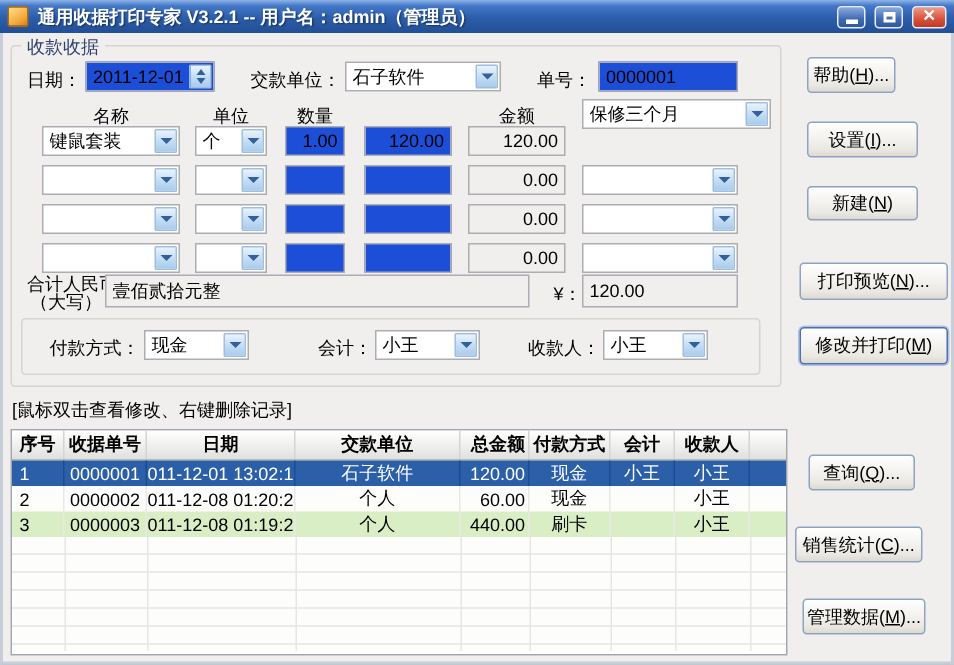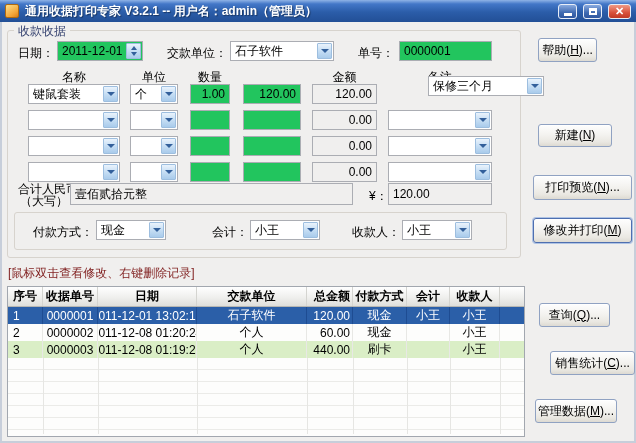--- a/index.html
+++ b/index.html
@@ -32,21 +32,21 @@
   .glyph-min { width:8px; height:3px; background:#fff; margin-top:7px; }
   .glyph-max { width:8px; height:7px; border:2px solid #fff; border-top-width:3px; }
   .glyph-x { color:#fff; font-size:11px; font-weight:bold; line-height:1; }
   
   .groupbox { position:absolute; border:1px solid #D7D3CD; border-radius:3px; }
   .legend { position:absolute; background:#F0EFEE; padding:0 4px; color:#33406E; }
   .lbl { position:absolute; white-space:nowrap; }
   .colhead { position:absolute; text-align:center; }
   
   .field {
-    position:absolute; height:20px; background:#22c55e; border:1px solid #ABADB3;
+    position:absolute; height:20px; background:#1d4ed8; border:1px solid #ABADB3;
     display:flex; align-items:center; padding:0 4px; overflow:hidden; white-space:nowrap;
   }
   .field.num { justify-content:flex-end; }
   .field.ro { background:#F0EFEE; }
   .combo {
     position:absolute; height:20px; background:#fff; border:1px solid #ABADB3; cursor:default;
   }
   .combo-text { position:absolute; left:4px; right:17px; top:0; bottom:0; display:flex; align-items:center; overflow:hidden; white-space:nowrap; }
   .combo-arrow {
     position:absolute; top:1px; right:1px; bottom:1px; width:15px; border-radius:1px;
@@ -55,21 +55,21 @@
   }
   .chev { width:0; height:0; border-left:4px solid transparent; border-right:4px solid transparent; border-top:4px solid #33609B; }
   .spinner {
     position:absolute; top:1px; right:1px; bottom:1px; width:15px; border-radius:1px;
     background:linear-gradient(180deg,#EAF3FC,#C6DEF4 50%,#A9CBEB); border:1px solid #9DBEDF;
     display:flex; flex-direction:column; align-items:center; justify-content:center; gap:2px; cursor:pointer;
   }
   .tri-up { width:0; height:0; border-left:3px solid transparent; border-right:3px solid transparent; border-bottom:4px solid #33609B; }
   .tri-down { width:0; height:0; border-left:3px solid transparent; border-right:3px solid transparent; border-top:4px solid #33609B; }
   
-  .hint { position:absolute; left:8px; top:265px; color:#7f1d1d; }
+  .hint { position:absolute; left:8px; top:265px; color:#000000; }
   
   .rectable {
     position:absolute; left:7px; top:286px; width:518px; height:151px;
     background:#FDFDFC; border:1px solid #A2A7AF; overflow:hidden;
   }
   .thead {
     display:flex; height:20px;
     background:linear-gradient(180deg,#FFFFFF,#EFEFED 55%,#DFDFDB);
     border-bottom:1px solid #B7B7B3;
   }
@@ -173,21 +173,21 @@
   </div>
   <div class="field num" style="left:190px; top:84px; width:40px;">
       <span>1.00</span>
     </div>
   <div class="field num" style="left:243px; top:84px; width:58px;">
       <span>120.00</span>
     </div>
   <div class="field num ro" style="left:312px; top:84px; width:65px;">
       <span>120.00</span>
     </div>
-  <div class="combo" style="left:388px; top:76px; width:116px;margin-left:40px;">
+  <div class="combo" style="left:388px; top:66px; width:126px;">
     <span class="combo-text">保修三个月</span>
     <span class="combo-arrow">
         <i class="chev"></i>
       </span>
   </div>
 
   <div class="combo" style="left:28px; top:110px; width:92px;">
     <span class="combo-text"></span>
     <span class="combo-arrow">
         <i class="chev"></i>
@@ -350,32 +350,35 @@
       <div class="td c6"></div>
       <div class="td c7">小王</div>
       <div class="td c8"></div>
     </div>
     <div class="empty-grid"></div>
   </div>
 
   <div class="btn" style="left:538px; top:38px;  width:59px; height:24px;">
       <span>帮助(<u>H</u>)...</span>
     </div>
+  <div class="btn" style="left:538px; top:81px;  width:74px; height:24px;">
+      <span>设置(<u>I</u>)...</span>
+    </div>
   <div class="btn" style="left:538px; top:124px; width:74px; height:23px;">
       <span>新建(<u>N</u>)</span>
     </div>
   <div class="btn" style="left:533px; top:175px; width:99px; height:25px;">
       <span>打印预览(<u>N</u>)...</span>
     </div>
   <div class="btn primary" style="left:533px; top:218px; width:99px; height:25px;">
       <span>修改并打印(<u>M</u>)</span>
     </div>
   <div class="btn" style="left:539px; top:303px; width:71px; height:24px;">
       <span>查询(<u>Q</u>)...</span>
     </div>
-  <div class="btn" style="left:550px; top:351px; width:85px; height:24px;">
+  <div class="btn" style="left:530px; top:351px; width:85px; height:24px;">
       <span>销售统计(<u>C</u>)...</span>
     </div>
   <div class="btn" style="left:535px; top:399px; width:82px; height:24px;">
       <span>管理数据(<u>M</u>)...</span>
     </div>
 
 </div>
 
 </body></html>

